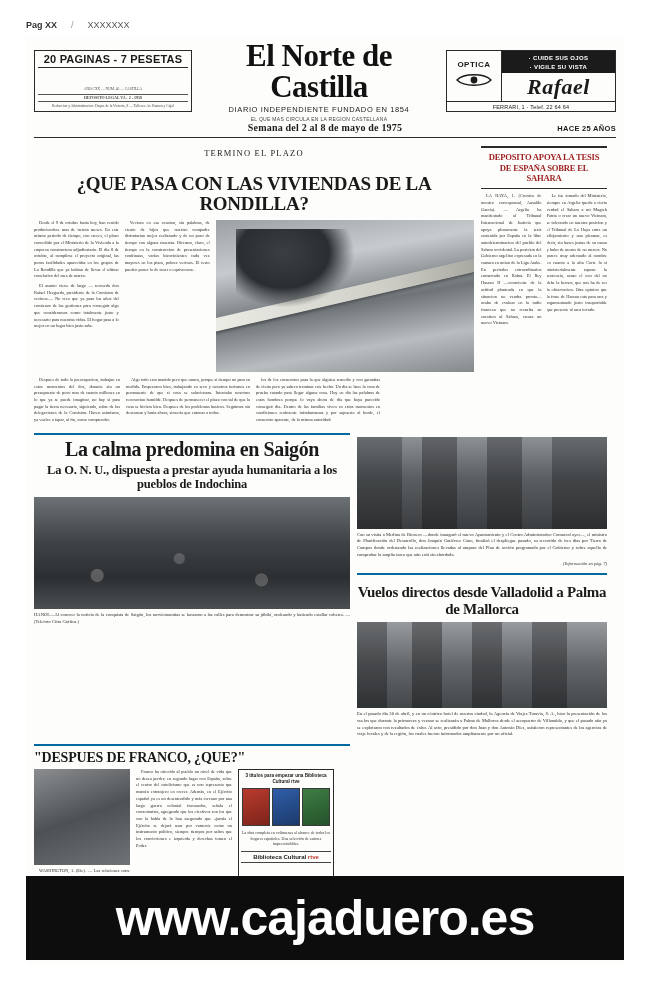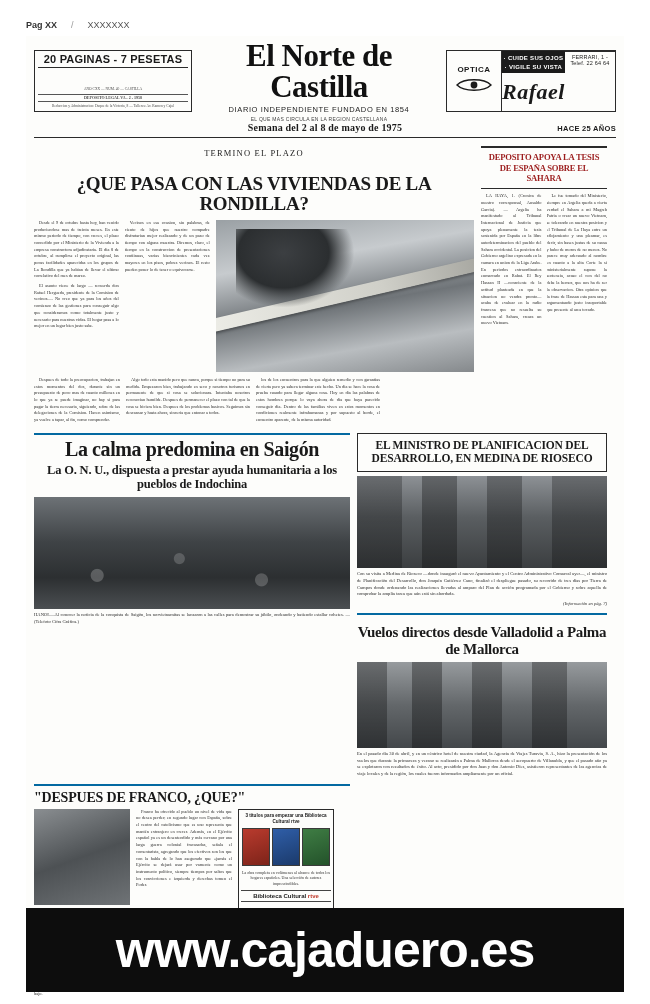--- a/index.html
+++ b/index.html
@@ -109,20 +109,21 @@
     font-family: "Liberation Sans", sans-serif;
     font-size: 5px;
     letter-spacing: .3px;
     margin-top: 2px;
     color: #444;
   }
   .mh-right {
     width: 168px;
     border: 1px solid #2a2a2a;
     display: flex;
+    flex-direction: column;
   }
   .mh-ad-top {
     flex: 1;
     display: flex;
     align-items: stretch;
   }
   .ad-optica {
     width: 54px;
     border-right: 1px solid #2a2a2a;
     display: flex;
@@ -461,21 +462,21 @@
     background: linear-gradient(180deg,#d8d8d2,#b4b4ae);
     border: 1px solid #555;
     box-sizing: border-box;
   }
   .palma-col { width: 250px; }
 
   
   .banner {
     position: absolute;
     left: 26px;
-    top: 908px;
+    top: 876px;
     width: 598px;
     height: 84px;
     background: #0d0d0d;
     display: flex;
     align-items: center;
     justify-content: center;
   }
   .banner .url {
     font-family: "Liberation Sans", sans-serif;
     font-weight: bold;
@@ -592,21 +593,20 @@
 
     <div class="blk-left rule-top">
       <div class="headline-2">La calma predomina en Saigón</div>
       <div class="subhead-2">La O. N. U., dispuesta a prestar ayuda humanitaria a los pueblos de Indochina</div>
       <div class="saigon-photo"></div>
       <div class="caption">HANOI.—Al conocer la noticia de la conquista de Saigón, los norvietnamitas se lanzaron a las calles para demostrar su júbilo, ondeando y batiendo estallar cohetes. — (Telefoto Cifra Gráfica.)</div>
     </div>
 
     <div class="blk-right">
       <div>
-        <div class="box-head">EL MINISTRO DE PLANIFICACION DEL DESARROLLO, EN MEDINA DE RIOSECO</div>
         <div class="minister-photo"></div>
         <div class="caption">Con su visita a Medina de Rioseco —donde inauguró el nuevo Ayuntamiento y el Centro Administrativo Comarcal ayer—, el ministro de Planificación del Desarrollo, don Joaquín Gutiérrez Cano, finalizó el despliegue pasado, su recorrido de tres días por Tierra de Campos donde ordenando las realizaciones llevadas al amparo del Plan de acción programada por el Gobierno y sobre aquella de comprobar la amplia tarea que aún está sin abordada.</div>
         <div class="caption" style="text-align:right;font-style:italic">(Información en pág. 7)</div>
       </div>
       <div class="rule-top" style="margin-top:5px">
         <div class="headline-3">Vuelos directos desde Valladolid a Palma de Mallorca</div>
         <div class="palma-photo"></div>
         <div class="caption">En el pasado día 30 de abril, y en un céntrico hotel de nuestra ciudad, la Agencia de Viajes Turavia, S. A., hizo la presentación de los vuelos que durante la primavera y verano se realizarán a Palma de Mallorca desde el aeropuerto de Villanubla, y que el pasado año ya se explotaron con resultados de éxito. Al acto, presidido por don Juan y don Antonio Díez, asistieron representantes de las agencias de viaje locales y de la región, los cuales fueron informados ampliamente por un oficial.</div>
       </div>
     </div>

